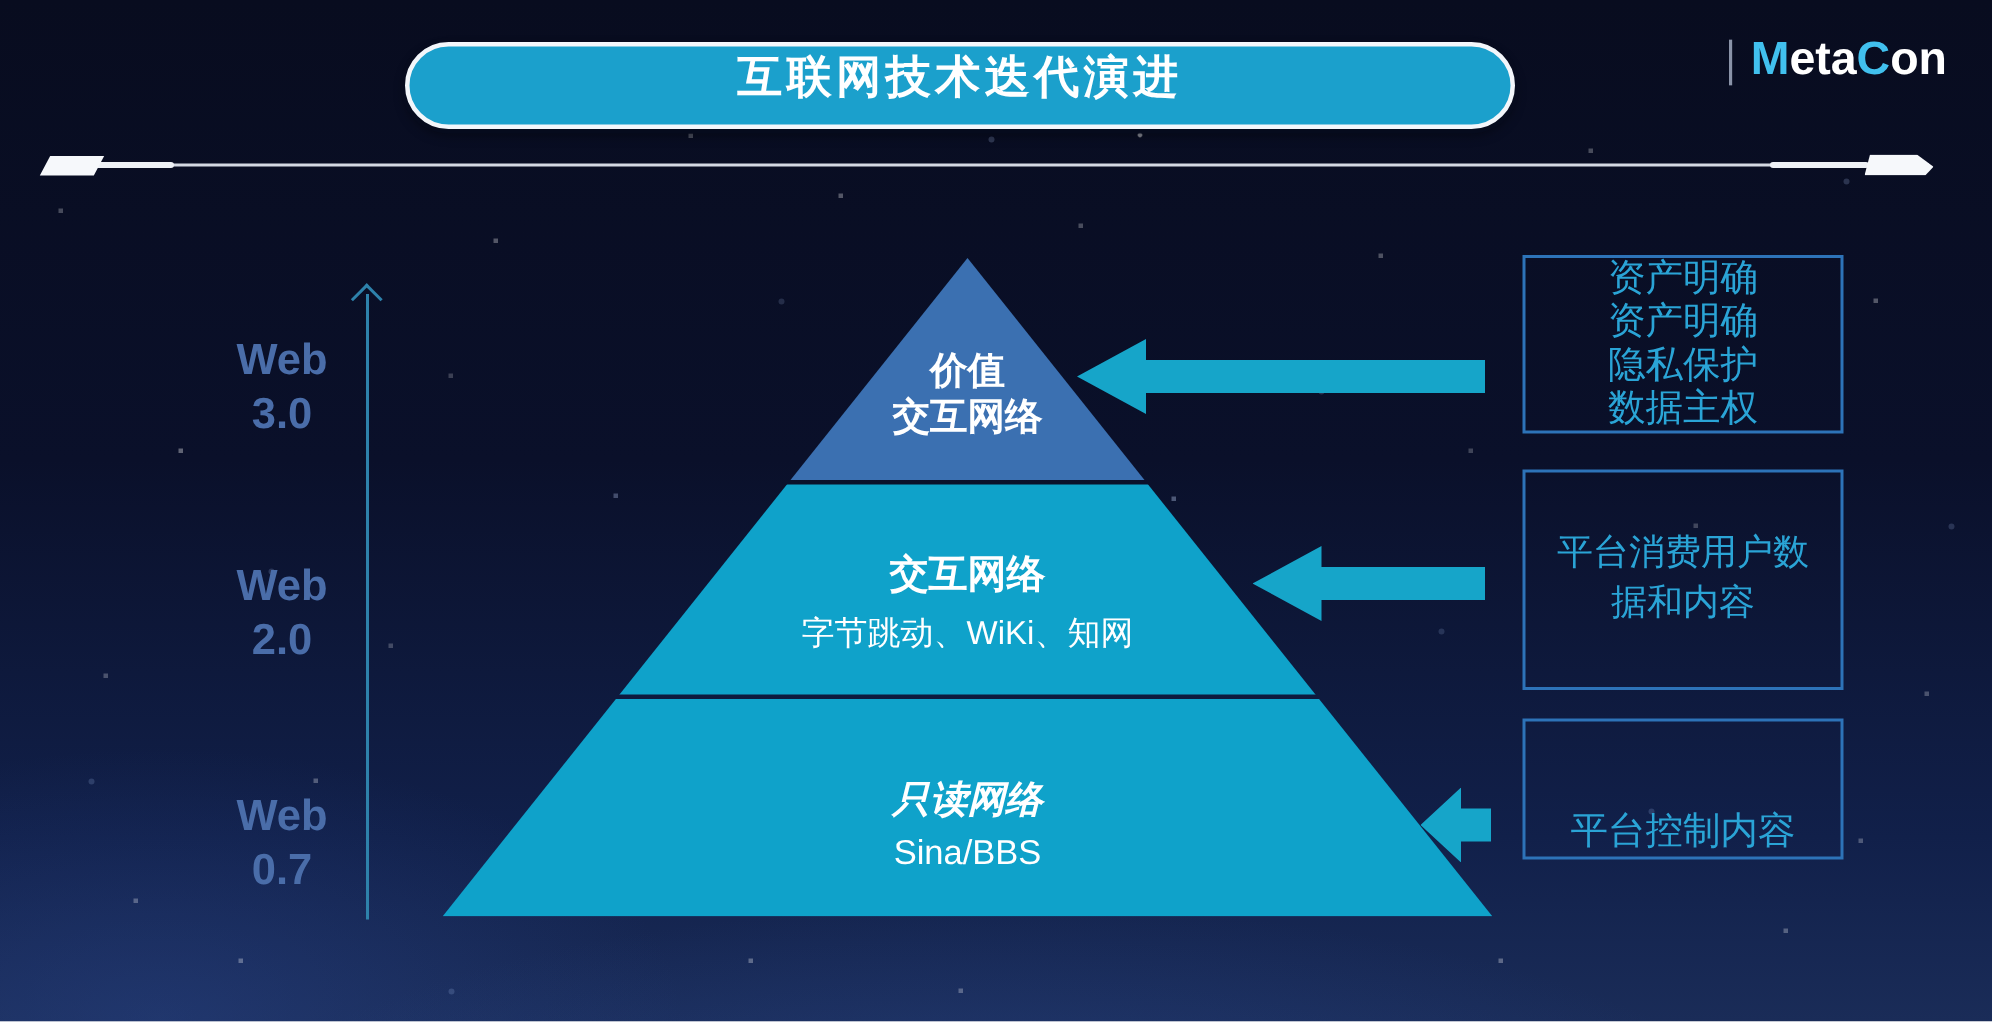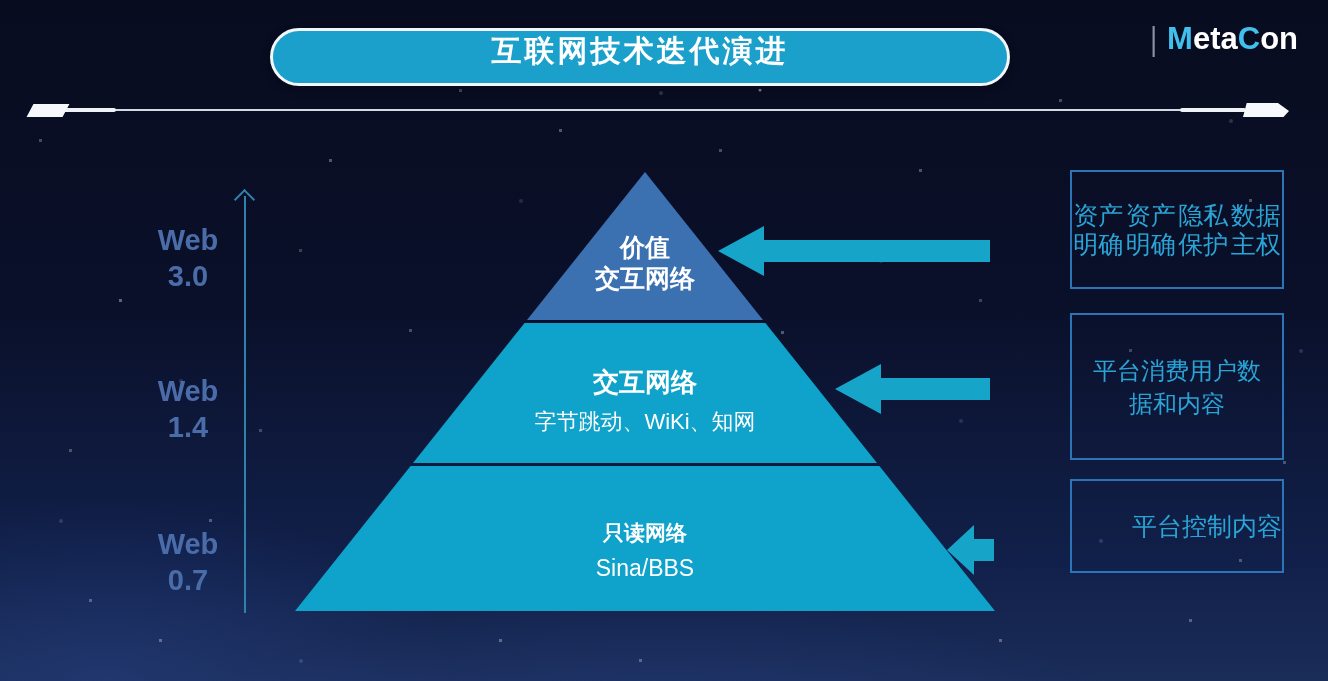--- a/index.html
+++ b/index.html
@@ -81,36 +81,36 @@
   .pyramid { position:absolute; left:295px; top:172px; width:700px; height:439px;
     clip-path:polygon(50% 0%, 100% 100%, 0% 100%); }
   .level { width:100%; display:flex; flex-direction:column; align-items:center; color:#ffffff; text-align:center; }
   .level-gap { width:100%; height:3px; }
   .lv-web3 { height:148px; background:#3b70b1; padding-top:60px; }
   .lv-web2 { height:140px; background:#0fa2ca; padding-top:44px; }
   .lv-web1 { height:145px; background:#0fa2ca; padding-top:52px; }
   .lv-web3 .lv-title, .lv-web3 .lv-sub { font-size:25px; line-height:31px; font-weight:bold; }
   .lv-web2 .lv-title { font-size:26px; font-weight:bold; line-height:30px; margin-bottom:12px; }
   .lv-web2 .lv-sub   { font-size:22px; line-height:26px; }
-  .lv-web1 .lv-title { font-size:21px; font-weight:bold; line-height:30px; margin-bottom:6px; }
+  .lv-web1 .lv-title { font-size:25px; font-weight:bold; line-height:30px; margin-bottom:6px;font-style:italic; }
   .lv-web1 .lv-sub   { font-size:23px; line-height:28px; }
 
   
   .arrow { position:absolute; background:#16a5c9; height:50px; }
   #arrow-web3 { left:718px; top:226px; width:272px;
     clip-path:polygon(0 25px, 46px 0, 46px 14px, 100% 14px, 100% 36px, 46px 36px, 46px 50px); }
   #arrow-web2 { left:835px; top:364px; width:155px;
     clip-path:polygon(0 25px, 46px 0, 46px 14px, 100% 14px, 100% 36px, 46px 36px, 46px 50px); }
   #arrow-web1 { left:947px; top:525px; width:47px;
     clip-path:polygon(0 25px, 27px 0, 27px 14px, 100% 14px, 100% 36px, 27px 36px, 27px 50px); }
 
   
-  .callout { position:absolute; left:1070px; width:214px; border:2px solid #2d73b8;
-    color:#2aa4d6; display:flex; flex-direction:row; justify-content:center;
-    align-items:center; text-align:center; }
+  .callout { position:absolute; left:1015px; width:214px; border:2px solid #2d73b8;
+    color:#2aa4d6; display:flex; flex-direction:column; justify-content:center;
+    align-items:center; text-align:center;font-family:Liberation Mono, monospace; }
   #callout-web3 { top:170px; height:119px; font-size:25px; line-height:29px; }
   #callout-web2 { top:313px; height:147px; font-size:24px; line-height:33px; }
   #callout-web2 .callout-line { max-width:178px; }
   #callout-web1 { top:479px; height:94px; font-size:25px; line-height:30px;justify-content:flex-end; }
 </style>
 </head>
 <body>
 
 <div class="slide">
 
@@ -134,21 +134,21 @@
 
   <div class="axis-line"></div>
   <div class="axis-head"></div>
 
   <div class="web-label" id="web3">
     <div>Web</div>
     <div>3.0</div>
   </div>
   <div class="web-label" id="web2">
     <div>Web</div>
-    <div>1.4</div>
+    <div>2.0</div>
   </div>
   <div class="web-label" id="web1">
     <div>Web</div>
     <div>0.7</div>
   </div>
 
   <div class="pyramid">
     <div class="level lv-web3">
       <div class="lv-title">价值</div>
       <div class="lv-sub">交互网络</div>

